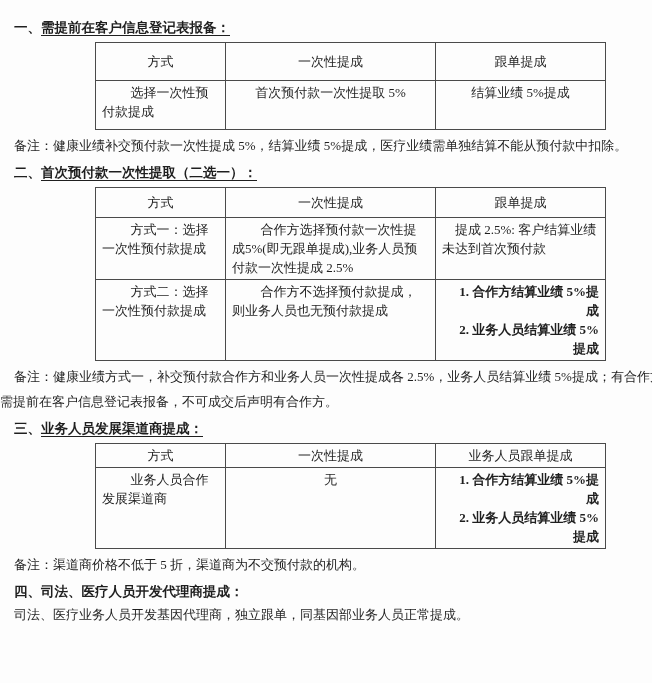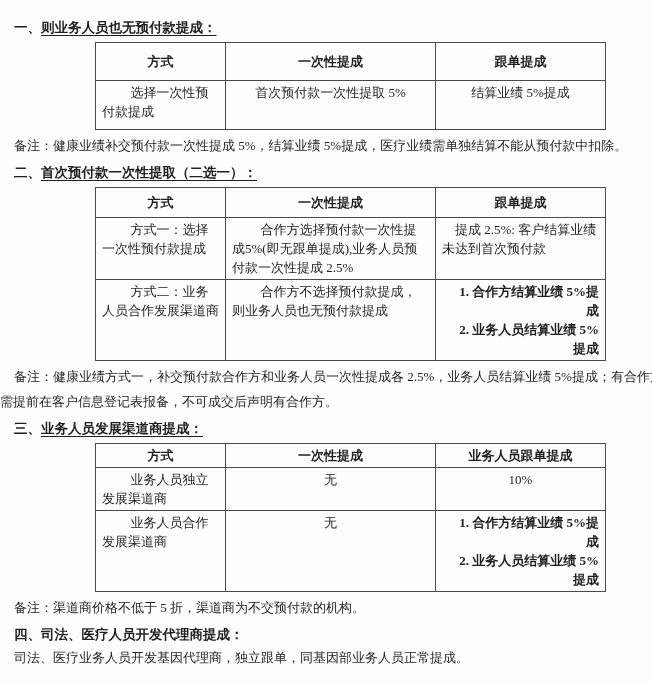--- a/index.html
+++ b/index.html
@@ -22,21 +22,21 @@
 
   table.tbl{
     border-collapse:collapse;table-layout:fixed;
     width:510px;margin:2px 0 4px 81px;
   }
   .tbl th,.tbl td{
     border:1px solid #4a4a4a;vertical-align:top;
     font-size:13px;line-height:19px;padding:2px 6px;
     overflow:hidden;
   }
-  .tbl th{text-align:center;font-weight:bold;}
+  .tbl th{text-align:center;font-weight:normal;}
   .t123 col.c1{width:130px;} .t123 col.c2{width:210px;} .t123 col.c3{width:170px;}
 
   .t1 th{padding-top:9px;padding-bottom:9px;}
   .t1 td{height:44px;}
   .t2 th{padding-top:5px;padding-bottom:5px;}
   .t2 .r1 td{height:56px;}
   .t2 .r2 td{height:38px;}
   .t3 th{padding-top:2px;padding-bottom:2px;}
   .t3 .r1 td{height:34px;}
   .t3 .r2 td{height:44px;}
@@ -45,21 +45,21 @@
   td.indent-sm{text-align:left;text-indent:1em;}
   td.center{text-align:center;}
   td.list{text-align:right;padding-left:18px;font-weight:bold;}
 </style>
 </head>
 <body>
 
 <div class="page">
 
 
-  <div class="heading"><span>一、</span><span class="u">则业务人员也无预付款提成：</span></div>
+  <div class="heading"><span>一、</span><span class="u">需提前在客户信息登记表报备：</span></div>
 
   <table class="tbl t123 t1">
     <colgroup>
         <col class="c1">
         <col class="c2">
         <col class="c3">
       </colgroup>
     <thead>
       <tr>
         <th>方式</th>
@@ -93,21 +93,21 @@
         <th>跟单提成</th>
       </tr>
     </thead>
     <tbody>
       <tr class="r1">
         <td class="indent">方式一：选择一次性预付款提成</td>
         <td class="indent">合作方选择预付款一次性提成5%(即无跟单提成),业务人员预付款一次性提成 2.5%</td>
         <td class="indent-sm">提成 2.5%: 客户结算业绩未达到首次预付款</td>
       </tr>
       <tr class="r2">
-        <td class="indent">方式二：业务人员合作发展渠道商</td>
+        <td class="indent">方式二：选择一次性预付款提成</td>
         <td class="indent">合作方不选择预付款提成，则业务人员也无预付款提成</td>
         <td class="list">
           <div>1. 合作方结算业绩 5%提成</div>
           <div>2. 业务人员结算业绩 5%提成</div>
         </td>
       </tr>
     </tbody>
   </table>
 
   <div class="note">备注：健康业绩方式一，补交预付款合作方和业务人员一次性提成各 2.5%，业务人员结算业绩 5%提成；有合作方</div>
@@ -122,25 +122,20 @@
         <col class="c3">
       </colgroup>
     <thead>
       <tr>
         <th>方式</th>
         <th>一次性提成</th>
         <th>业务人员跟单提成</th>
       </tr>
     </thead>
     <tbody>
-      <tr class="r1">
-        <td class="indent">业务人员独立发展渠道商</td>
-        <td class="center">无</td>
-        <td class="center">10%</td>
-      </tr>
       <tr class="r2">
         <td class="indent">业务人员合作发展渠道商</td>
         <td class="center">无</td>
         <td class="list">
           <div>1. 合作方结算业绩 5%提成</div>
           <div>2. 业务人员结算业绩 5%提成</div>
         </td>
       </tr>
     </tbody>
   </table>

